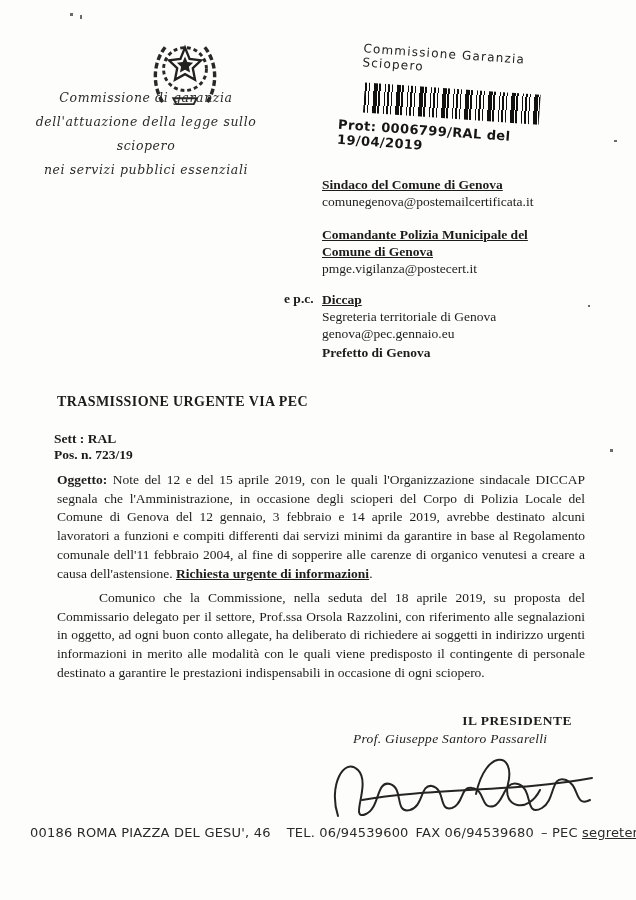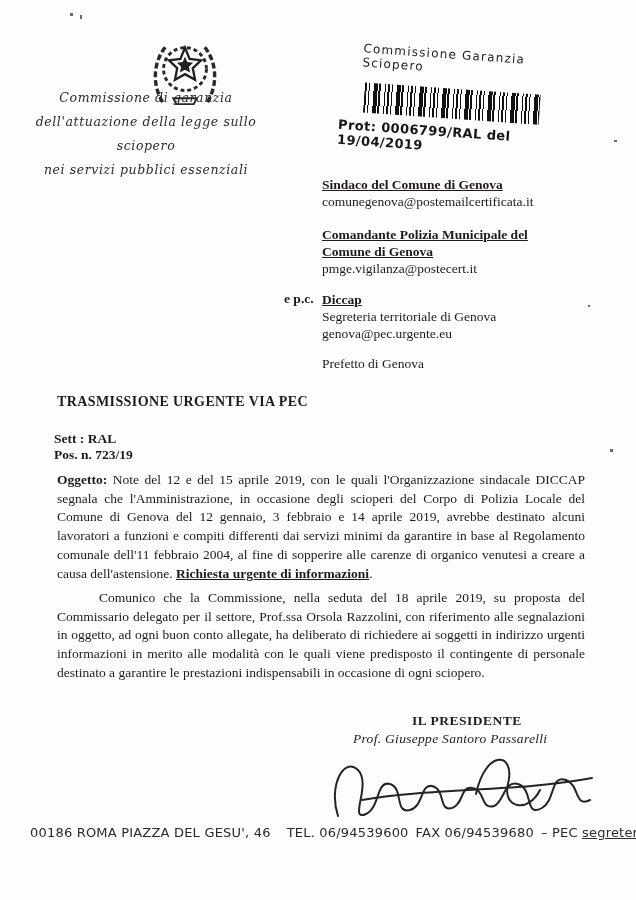--- a/index.html
+++ b/index.html
@@ -44,21 +44,21 @@
   .ref { position:absolute; left:54px; font-size:13.5px; font-weight:bold; line-height:16px; }
   
   .para {
     position:absolute; left:57px; width:528px;
     font-size:13.5px; line-height:18.7px; text-align:justify;
   }
   .para .u { text-decoration:underline; }
   .para .bold { font-weight:bold; }
   .indent { text-indent:42px; }
   
-  .sig-role { position:absolute; left:412px; top:713px; width:160px; text-align:left; font-size:13.5px; font-weight:bold; letter-spacing:0.5px; }
+  .sig-role { position:absolute; left:412px; top:713px; width:160px; text-align:right; font-size:13.5px; font-weight:bold; letter-spacing:0.5px; }
   .sig-name { position:absolute; left:353px; top:731px; font-size:13.5px; font-style:italic; letter-spacing:0.3px; }
   .signature { position:absolute; left:328px; top:730px; width:272px; height:104px; }
   
   .footer {
     position:absolute; left:30px; top:825px; width:590px;
     font-family:"DejaVu Sans", sans-serif; font-size:13px;
     color:#2c2a28; white-space:nowrap; letter-spacing:0.2px;
   }
   .footer .gap { display:inline-block; width:16px; }
   .footer .gap-s { display:inline-block; width:7px; }
@@ -106,24 +106,24 @@
     <div class="bold">Comandante Polizia Municipale del</div>
     <div class="bold">Comune di Genova</div>
     <div class="email">pmge.vigilanza@postecert.it</div>
   </div>
 
   <span class="cc-prefix">e p.c.</span>
 
   <div class="addr" style="top:291px;">
     <div class="bold">Diccap</div>
     <div>Segreteria territoriale di Genova</div>
-    <div class="email">genova@pec.urgente.eu</div>
+    <div class="email">genova@pec.gennaio.eu</div>
   </div>
 
-  <div class="addr bold" style="top:355px; font-weight:normal;">
+  <div class="addr bold" style="top:344px; font-weight:bold;">
     <div>Prefetto di Genova</div>
   </div>
 
   <div class="transmission">TRASMISSIONE URGENTE VIA PEC</div>
   <div class="ref" style="top:431px;">Sett : RAL</div>
   <div class="ref" style="top:447px;">Pos. n. 723/19</div>
 
   <p class="para" style="top:471px;"><span class="bold">Oggetto:</span> <span>Note del 12 e del 15 aprile 2019, con le quali l'Organizzazione sindacale DICCAP segnala che l'Amministrazione, in occasione degli scioperi del Corpo di Polizia Locale del Comune di Genova del 12 gennaio, 3 febbraio e 14 aprile 2019, avrebbe destinato alcuni lavoratori a funzioni e compiti differenti dai servizi minimi da garantire in base al Regolamento comunale dell'11 febbraio 2004, al fine di sopperire alle carenze di organico venutesi a creare a causa dell'astensione.</span> <span class="bold u">Richiesta urgente di informazioni</span><span>.</span></p>
 
   <p class="para indent" style="top:589px;">Comunico che la Commissione, nella seduta del 18 aprile 2019, su proposta del Commissario delegato per il settore, Prof.ssa Orsola Razzolini, con riferimento alle segnalazioni in oggetto, ad ogni buon conto allegate, ha deliberato di richiedere ai soggetti in indirizzo urgenti informazioni in merito alle modalità con le quali viene predisposto il contingente di personale destinato a garantire le prestazioni indispensabili in occasione di ogni sciopero.</p>

